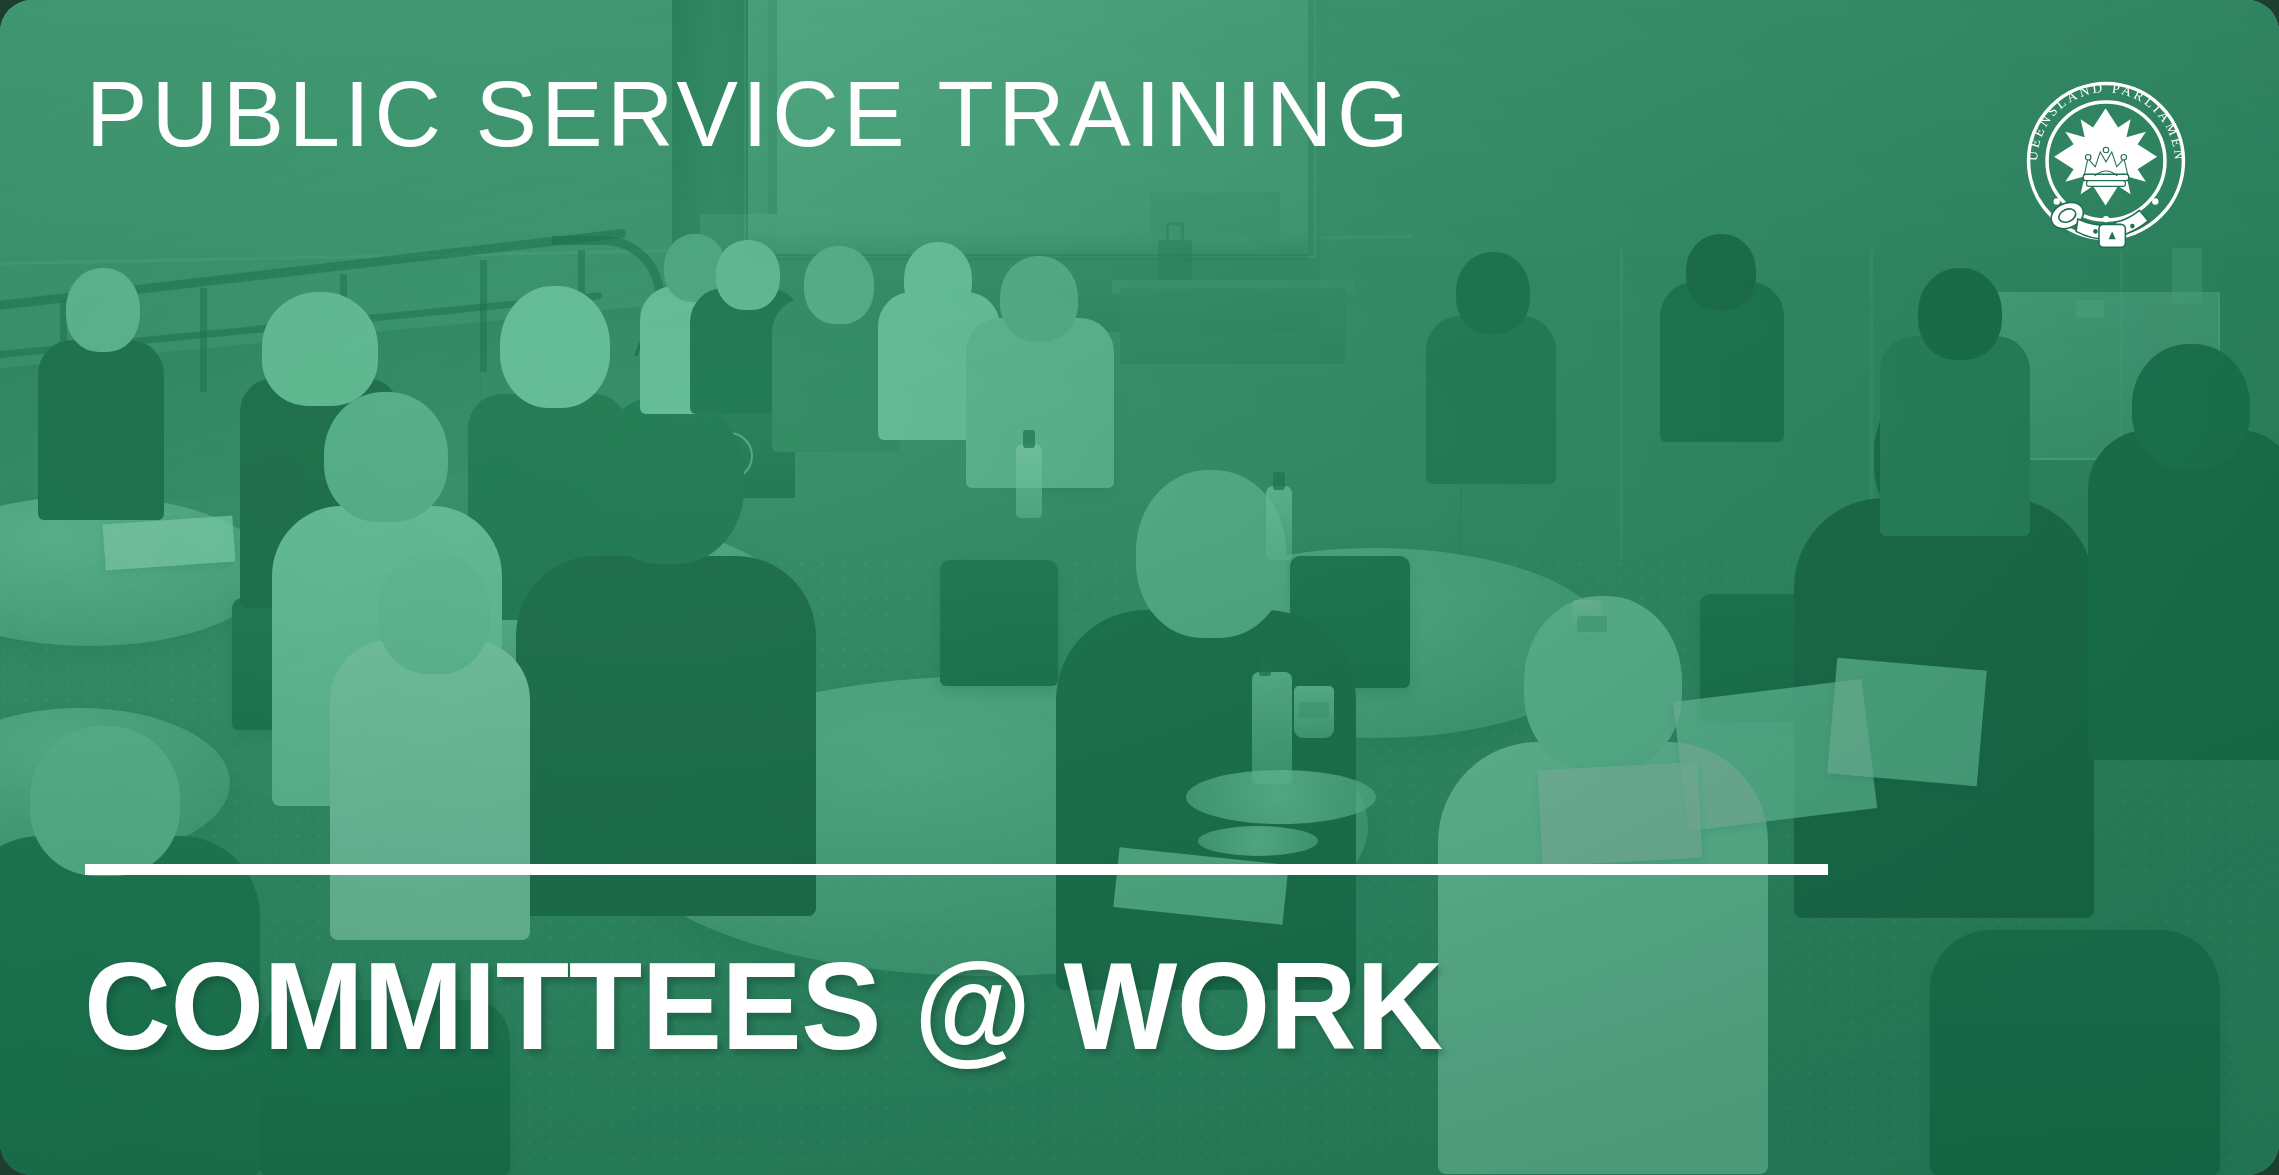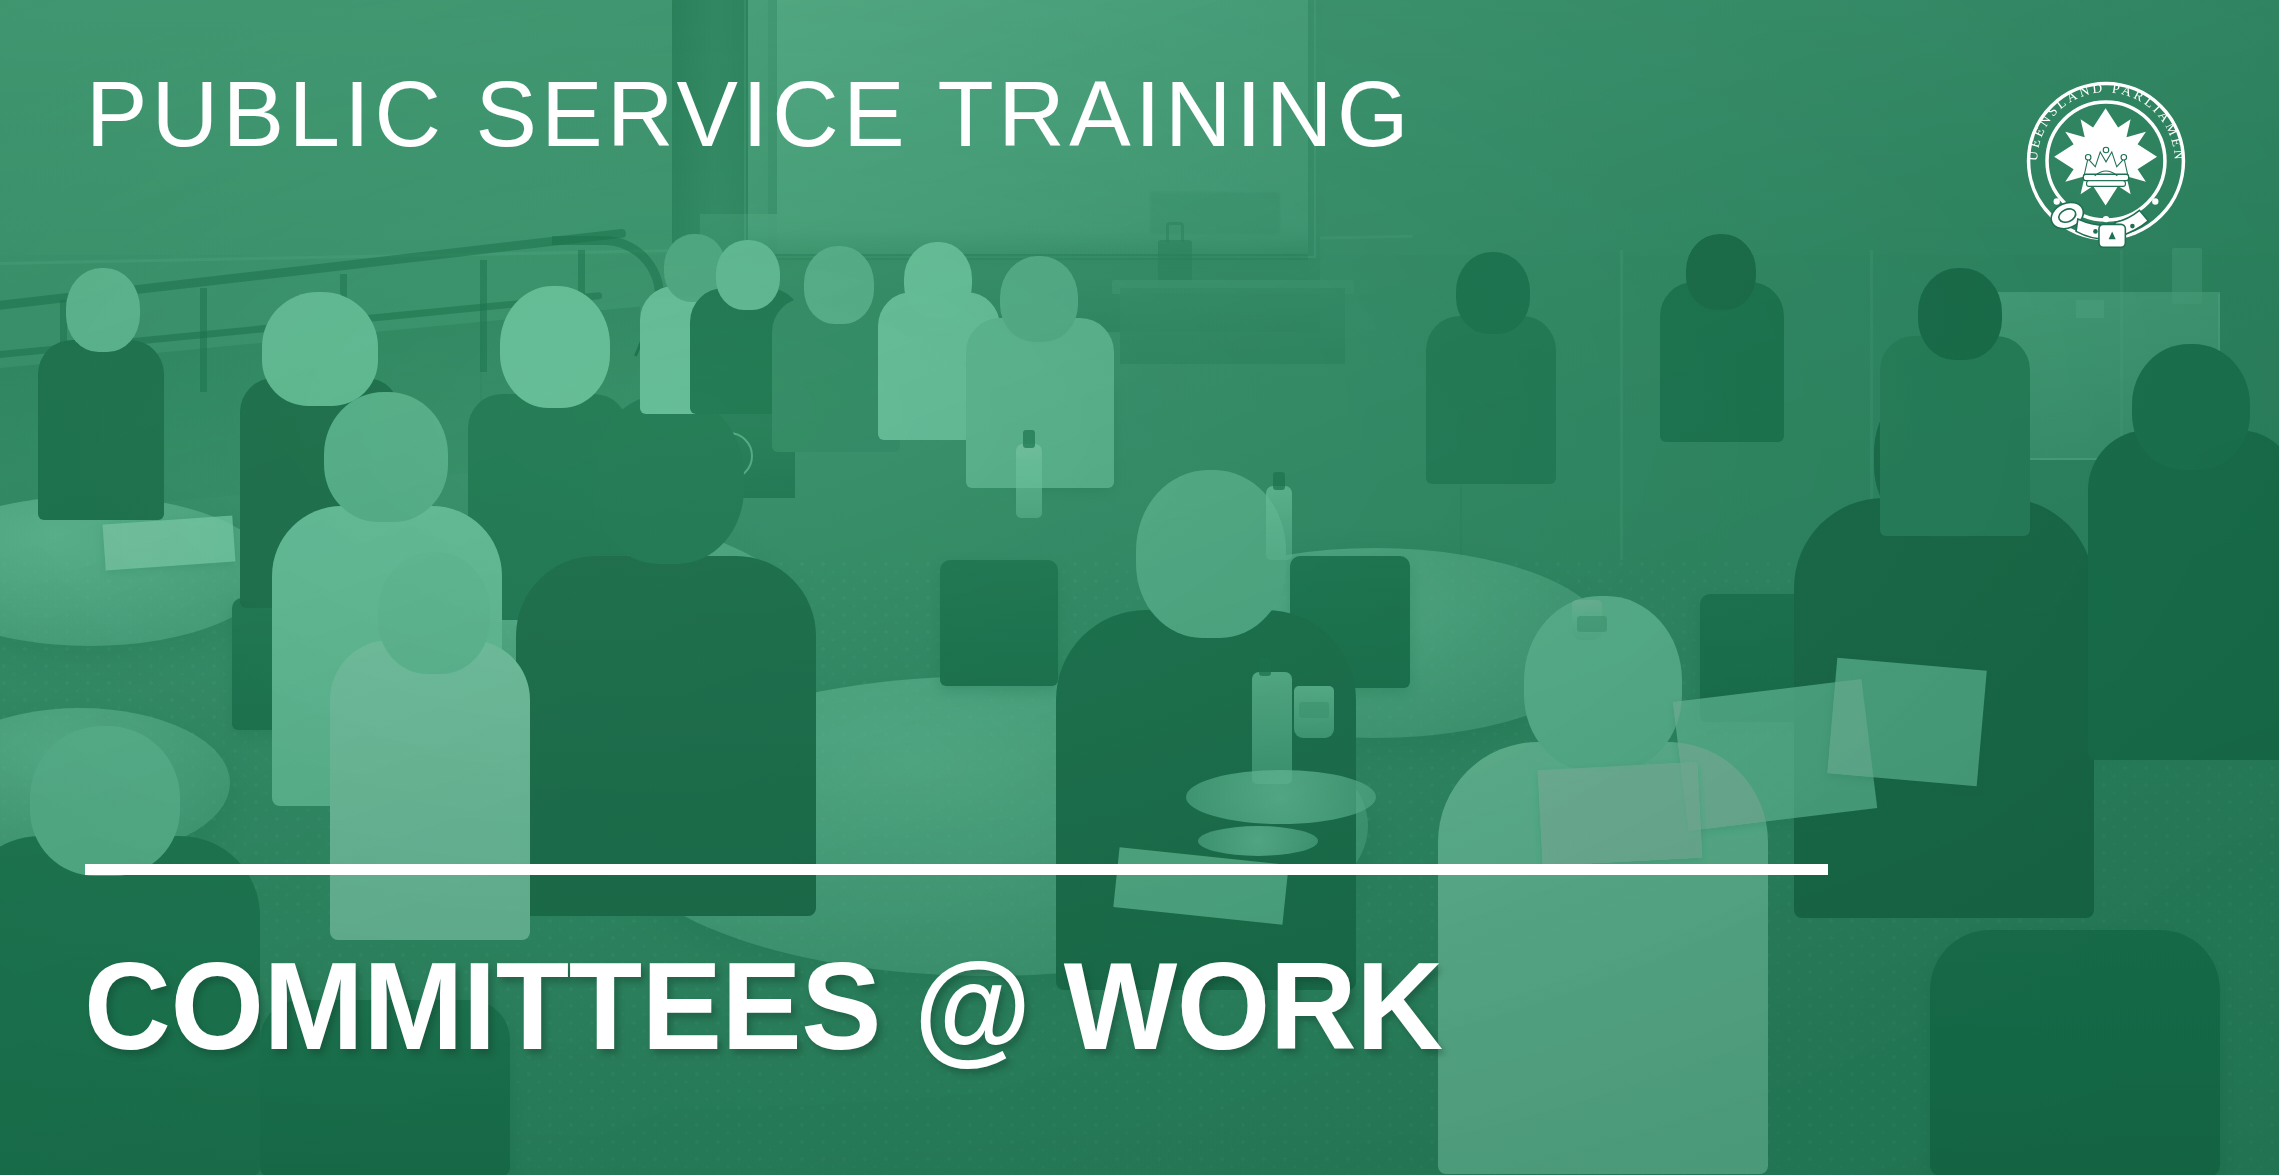--- a/index.html
+++ b/index.html
@@ -6,20 +6,21 @@
   html,body{margin:0;padding:0;background:#1d3f31;}
   *{box-sizing:border-box;}
 
   .banner{
     position:relative;
     width:2279px;
     height:1175px;
     overflow:hidden;
     font-family:"Liberation Sans","DejaVu Sans",sans-serif;
     background:#2f8a63;
+    border-radius:32px;
   }
 
   
   .photo{position:absolute;inset:0;overflow:hidden;}
 
   
   .wall-upper{
     position:absolute;left:0;top:0;width:100%;height:300px;
     background:linear-gradient(180deg,#58a07c 0%,#4f9670 55%,#479069 100%);
   }

